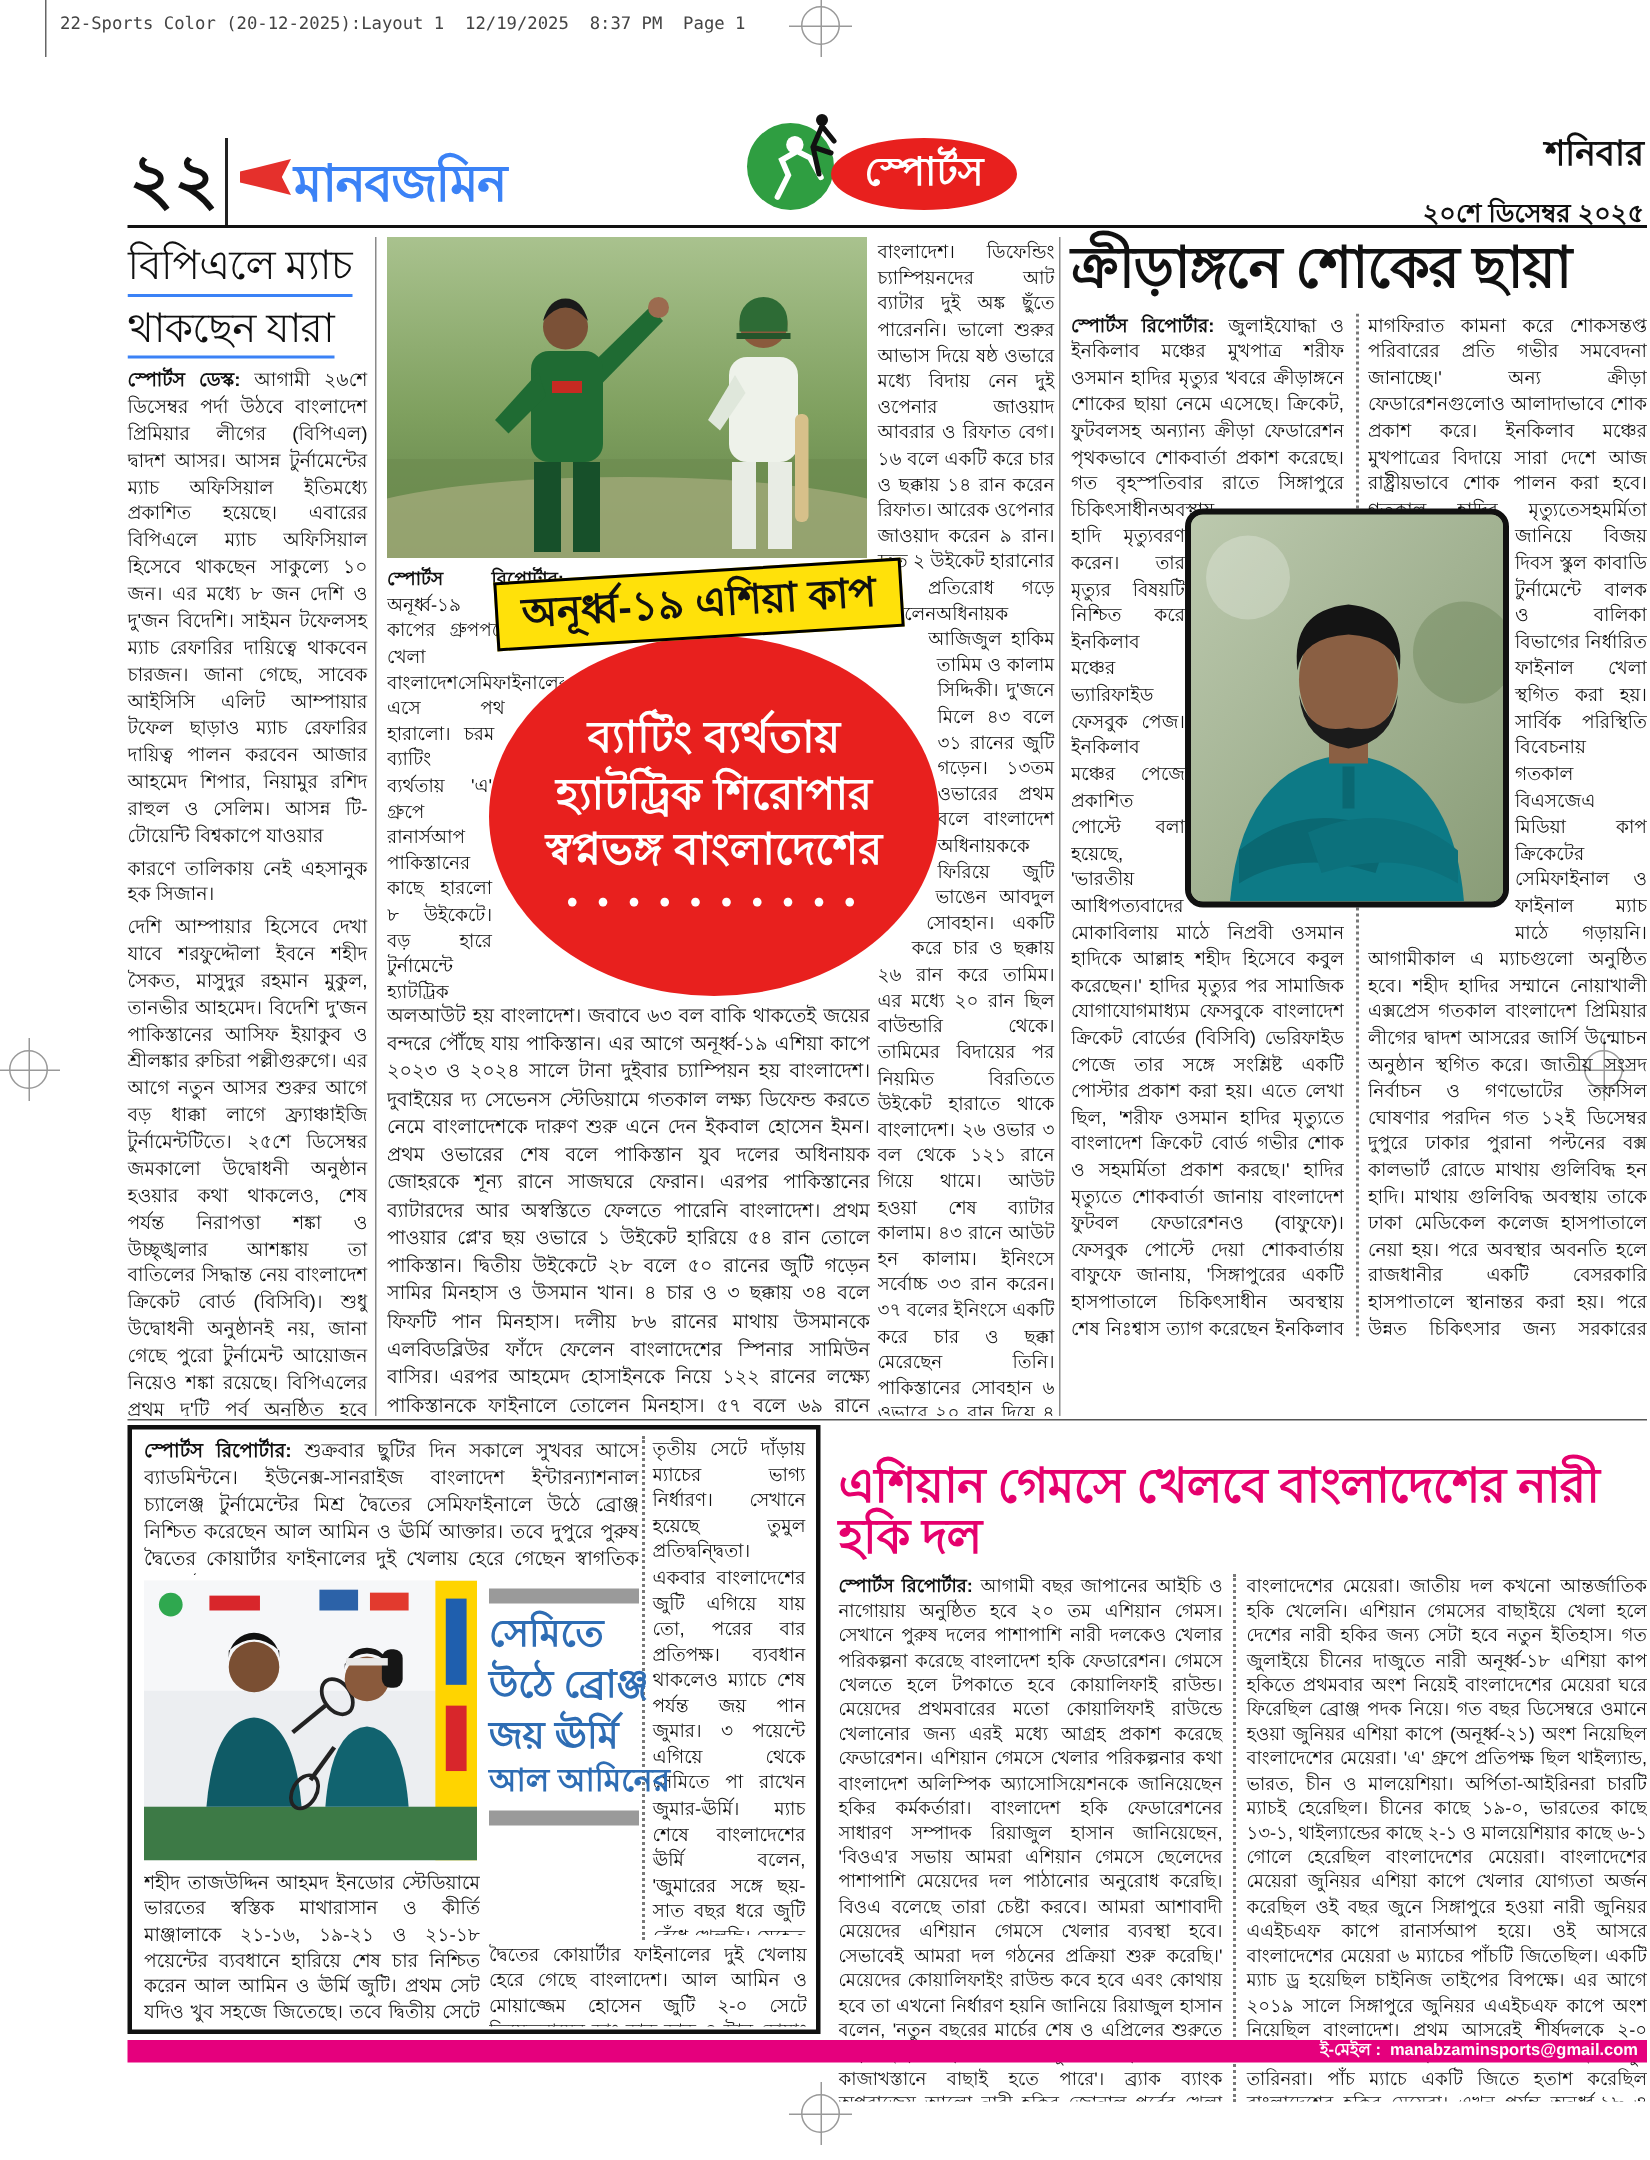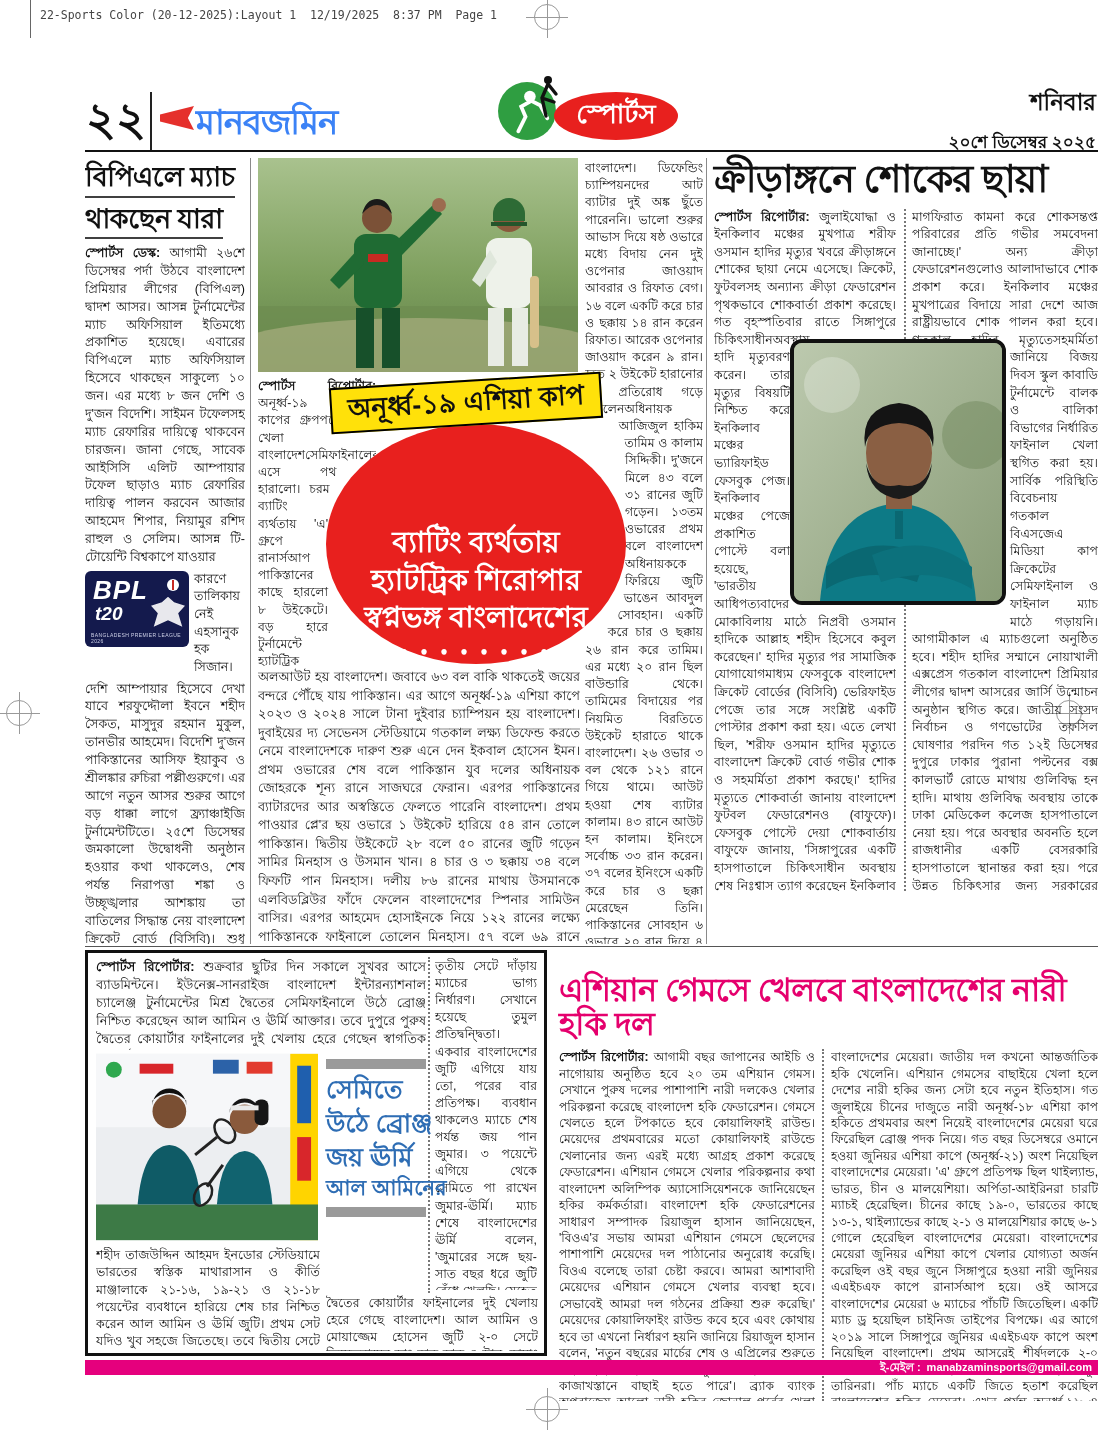--- a/index.html
+++ b/index.html
@@ -27,21 +27,21 @@
   .dateblock .day{font-size:23px;font-weight:700;}
   .dateblock .date{font-size:17px;font-weight:700;margin-top:6px;}
   .mast-rule{position:absolute;left:85px;top:150px;width:1013px;height:2px;background:#111;}
   
   .body-txt{font-size:12.6px;line-height:1.42;text-align:justify;}
   .byl{font-weight:800;}
   .vrule{position:absolute;width:1px;background:#8a8a8a;}
   .dotrule{position:absolute;width:0;border-left:2px dotted #777;}
   
   .colL{position:absolute;left:85px;top:160px;width:160px;height:784px;overflow:hidden;}
-  .hl-line{display:table;font-size:27px;font-weight:700;line-height:1.28;border-bottom:2px solid #404040;
+  .hl-line{display:table;font-size:27px;font-weight:400;line-height:1.28;border-bottom:2px solid #3b82f6;
            padding-bottom:1px;margin-bottom:4px;letter-spacing:-0.5px;}
   .bpl-row{display:flex;gap:5px;margin:4px 0;}
   .bpl-logo{width:104px;height:76px;background:#141a4d;border-radius:6px;position:relative;color:#fff;
             flex:0 0 auto;overflow:hidden;}
   .bpl-logo .l1{position:absolute;left:8px;top:4px;font-size:26px;font-weight:900;font-style:italic;letter-spacing:1px;}
   .bpl-logo .l2{position:absolute;left:10px;top:32px;font-size:19px;font-weight:900;font-style:italic;color:#fff;}
   .bpl-logo .ball{position:absolute;right:10px;top:8px;width:12px;height:12px;border-radius:50%;background:#fff;}
   .bpl-logo .ball::after{content:"";position:absolute;left:5px;top:1px;width:2px;height:10px;background:#c62a22;}
   .bpl-logo .tiger{position:absolute;right:4px;top:26px;width:34px;height:30px;background:#fff;opacity:.9;
             clip-path:polygon(50% 0,68% 18%,100% 30%,80% 55%,92% 100%,50% 78%,8% 100%,20% 55%,0 30%,32% 18%);}
@@ -53,21 +53,21 @@
             font-size:12.3px;line-height:1.4;text-align:justify;}
   .sp-r{float:right;width:48px;height:252px;shape-outside:ellipse(120% 50% at 100% 50%);}
   .sp-l{float:left;width:40px;height:238px;shape-outside:ellipse(120% 50% at 0% 50%);}
   .u19-colR{position:absolute;left:585px;top:160px;width:118px;height:784px;overflow:hidden;
             font-size:12.3px;line-height:1.4;text-align:justify;}
   .kicker{position:absolute;left:330px;top:380px;width:268px;height:42px;background:#ffe10a;
           border:2.5px solid #000;transform:rotate(-3.5deg);z-index:6;display:flex;align-items:center;
           justify-content:center;font-size:27px;font-weight:800;}
   .redcircle{position:absolute;left:326px;top:424px;width:300px;height:240px;border-radius:50%;
              background:#e8201e;z-index:5;display:flex;flex-direction:column;align-items:center;
-             justify-content:flex-end;color:#fff;text-align:center;font-family:Liberation Serif, serif;}
+             justify-content:center;color:#fff;text-align:center;}
   .redcircle .cl{font-size:29px;font-weight:800;line-height:1.3;white-space:nowrap;}
   .redcircle .dots{font-size:20px;letter-spacing:4px;margin-top:4px;font-weight:800;}
   .u19-bottom{position:absolute;left:258px;top:668px;width:322px;height:276px;overflow:hidden;
               font-size:12.8px;line-height:1.45;text-align:justify;}
   
   .hadi{position:absolute;left:714px;top:158px;width:384px;height:788px;}
   .hadi h1{margin:0;font-size:38px;font-weight:800;line-height:1.12;letter-spacing:-1px;}
   .hadi-body{position:relative;margin-top:8px;height:682px;overflow:hidden;}
   .hadi-colL{position:absolute;left:0;top:0;width:182px;height:682px;overflow:hidden;
              font-size:12.4px;line-height:1.42;text-align:justify;}
@@ -147,27 +147,20 @@
   </div>
   <div class="mast-rule"></div>
 
   <div class="colL">
     <span class="hl-line">বিপিএলে ম্যাচ</span>
     <span class="hl-line">থাকছেন যারা</span>
     <p class="body-txt" style="margin:6px 0 4px 0;">
       <b class="byl">স্পোর্টস ডেস্ক:</b><span> আগামী ২৬শে ডিসেম্বর পর্দা উঠবে বাংলাদেশ প্রিমিয়ার লীগের (বিপিএল) দ্বাদশ আসর। আসন্ন টুর্নামেন্টের ম্যাচ অফিসিয়াল ইতিমধ্যে প্রকাশিত হয়েছে। এবারের বিপিএলে ম্যাচ অফিসিয়াল হিসেবে থাকছেন সাকুল্যে ১০ জন। এর মধ্যে ৮ জন দেশি ও দু'জন বিদেশি। সাইমন টফেলসহ ম্যাচ রেফারির দায়িত্বে থাকবেন চারজন। জানা গেছে, সাবেক আইসিসি এলিট আম্পায়ার টফেল ছাড়াও ম্যাচ রেফারির দায়িত্ব পালন করবেন আজার আহমেদ শিপার, নিয়ামুর রশিদ রাহুল ও সেলিম। আসন্ন টি-টোয়েন্টি বিশ্বকাপে যাওয়ার</span>
     </p>
     <div class="bpl-row">
-      <div class="bpl-logo">
-        <div class="l1">BPL</div>
-        <div class="l2">t20</div>
-        <div class="ball"></div>
-        <div class="tiger"></div>
-        <div class="cap">BANGLADESH PREMIER LEAGUE 2026</div>
-      </div>
       <div class="wraptxt">কারণে তালিকায় নেই এহসানুক হক সিজান।</div>
     </div>
     <p class="body-txt" style="margin:2px 0;">দেশি আম্পায়ার হিসেবে দেখা যাবে শরফুদ্দৌলা ইবনে শহীদ সৈকত, মাসুদুর রহমান মুকুল, তানভীর আহমেদ। বিদেশি দু'জন পাকিস্তানের আসিফ ইয়াকুব ও শ্রীলঙ্কার রুচিরা পল্লীগুরুগে। এর আগে নতুন আসর শুরুর আগে বড় ধাক্কা লাগে ফ্র্যাঞ্চাইজি টুর্নামেন্টটিতে। ২৫শে ডিসেম্বর জমকালো উদ্বোধনী অনুষ্ঠান হওয়ার কথা থাকলেও, শেষ পর্যন্ত নিরাপত্তা শঙ্কা ও উচ্ছৃঙ্খলার আশঙ্কায় তা বাতিলের সিদ্ধান্ত নেয় বাংলাদেশ ক্রিকেট বোর্ড (বিসিবি)। শুধু উদ্বোধনী অনুষ্ঠানই নয়, জানা গেছে পুরো টুর্নামেন্ট আয়োজন নিয়েও শঙ্কা রয়েছে। বিপিএলের প্রথম দু'টি পর্ব অনুষ্ঠিত হবে সিলেট ও চট্টগ্রামে। আসরের মোট ম্যাচের বেশির ভাগ অনুষ্ঠিত হবে ঢাকার মিরপুর শেরেবাংলা স্টেডিয়ামে। আগামী বছরের ২৩শে জানুয়ারি ফাইনালের মধ্যদিয়ে পর্দা নামবে টুর্নামেন্টের।</p>
   </div>
 
   <div class="vrule" style="left:250px;top:158px;height:786px;"></div>
 
   <div class="photo-cricket">
     <svg viewBox="0 0 320 214" width="320" height="214">
       <defs>

